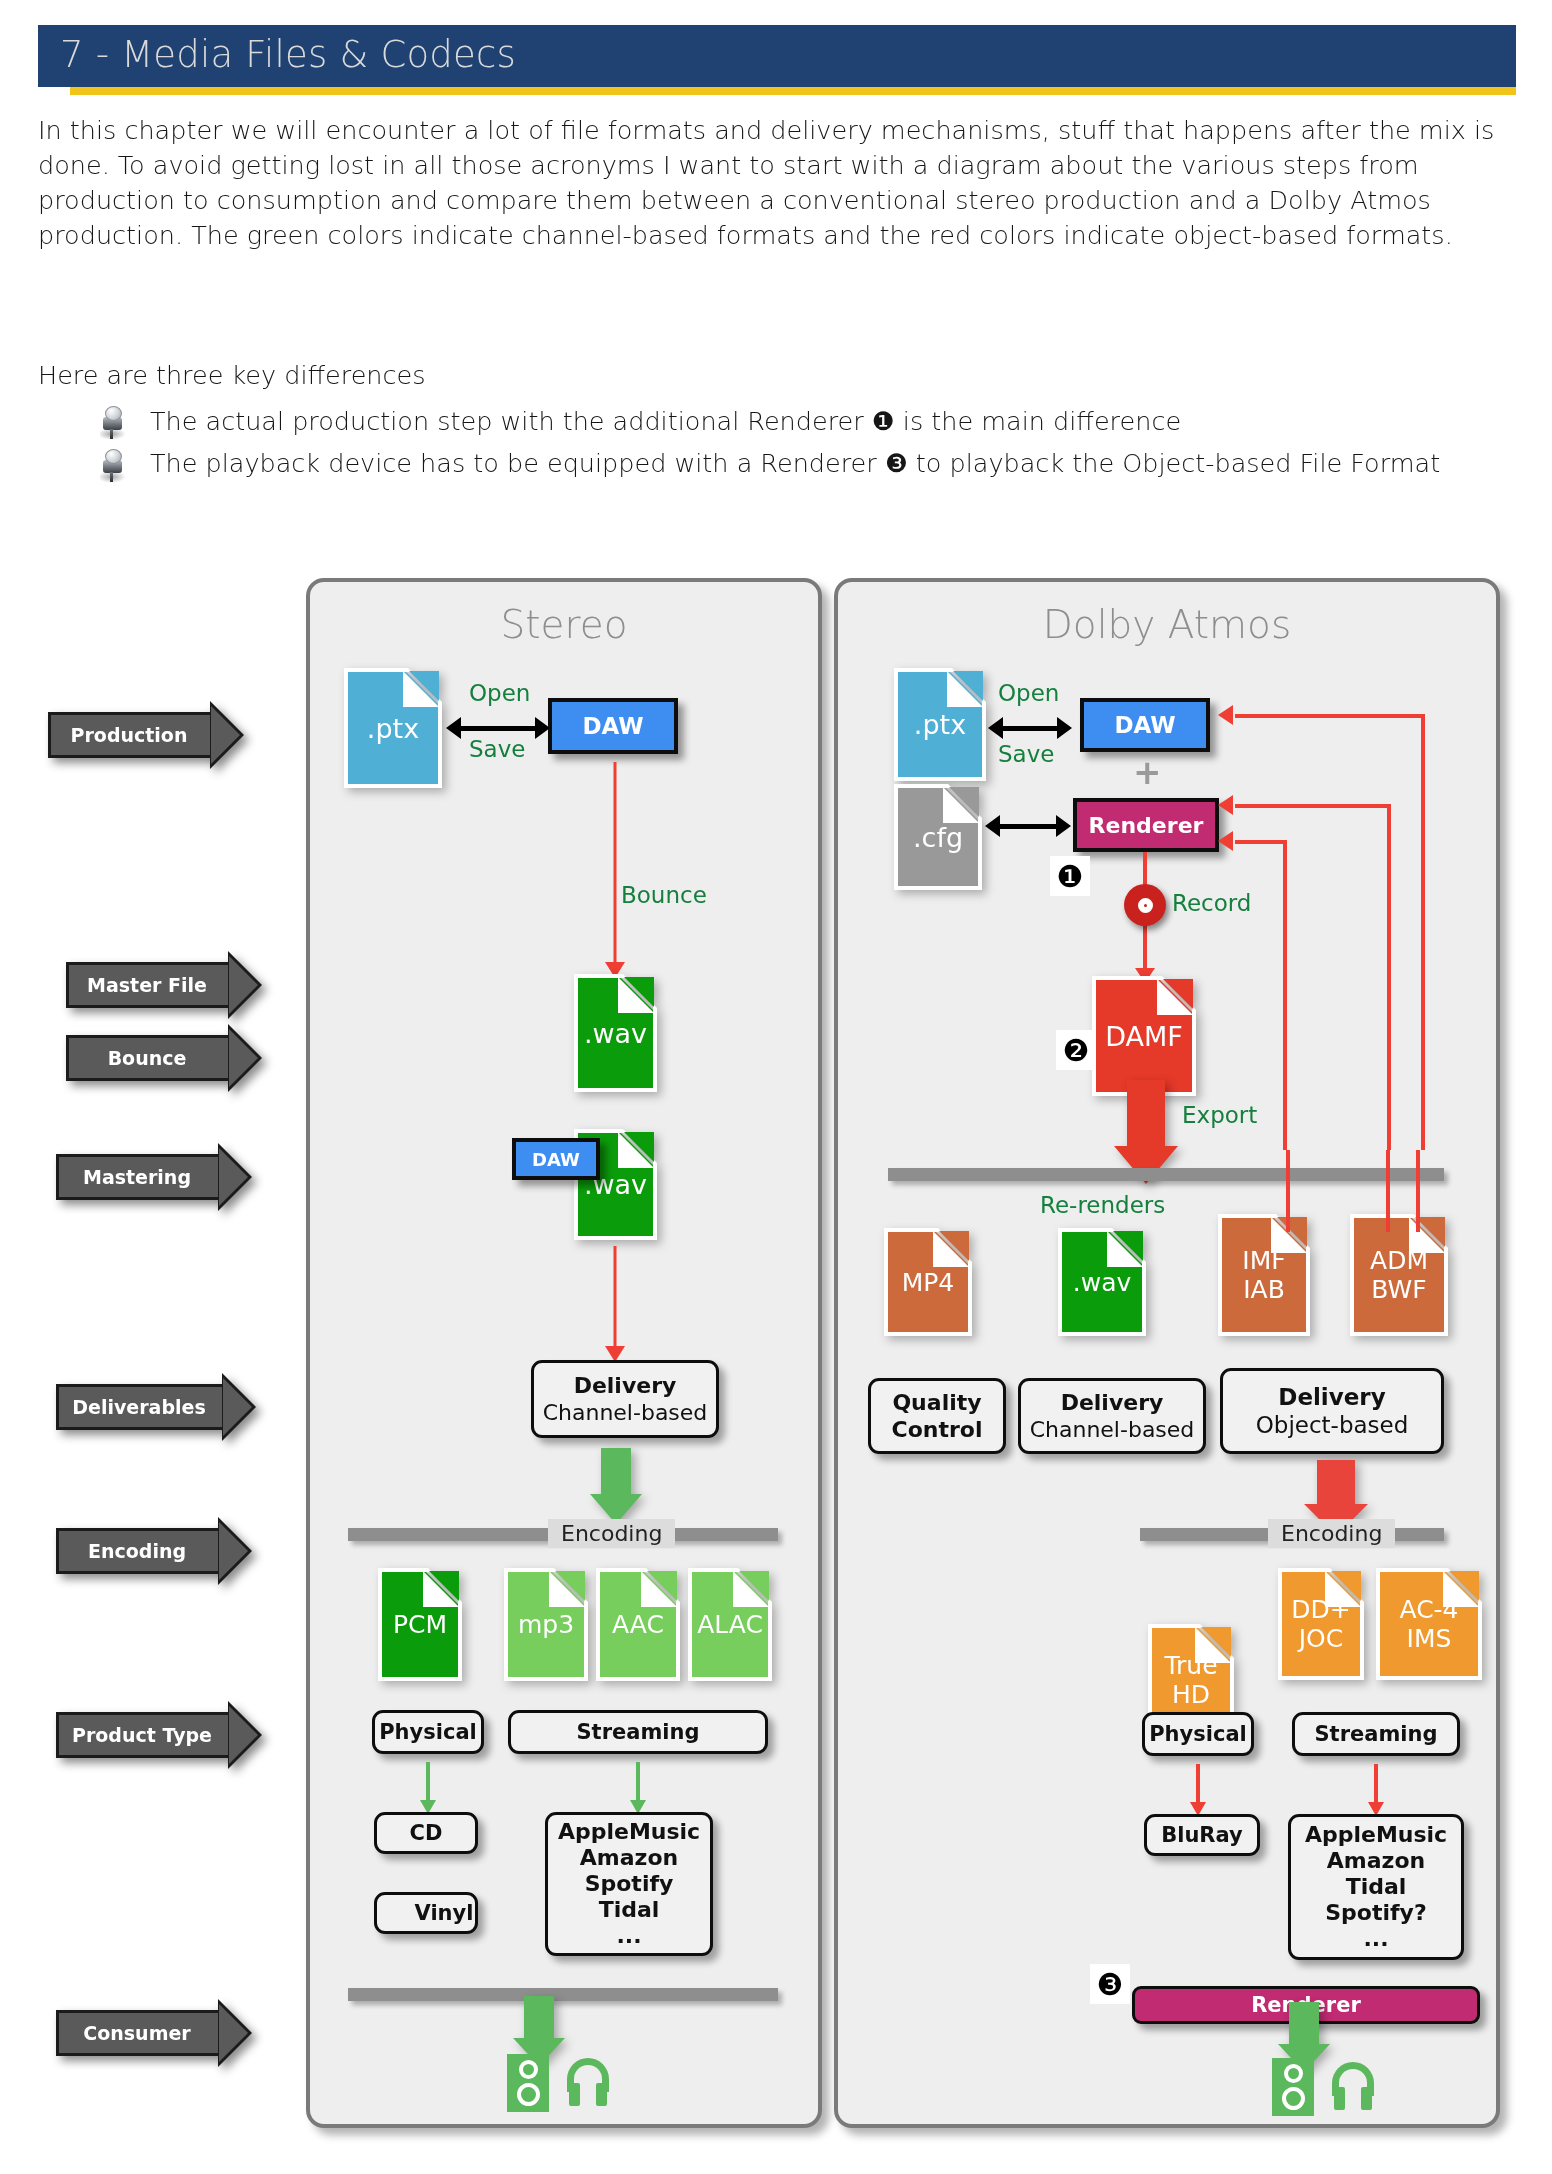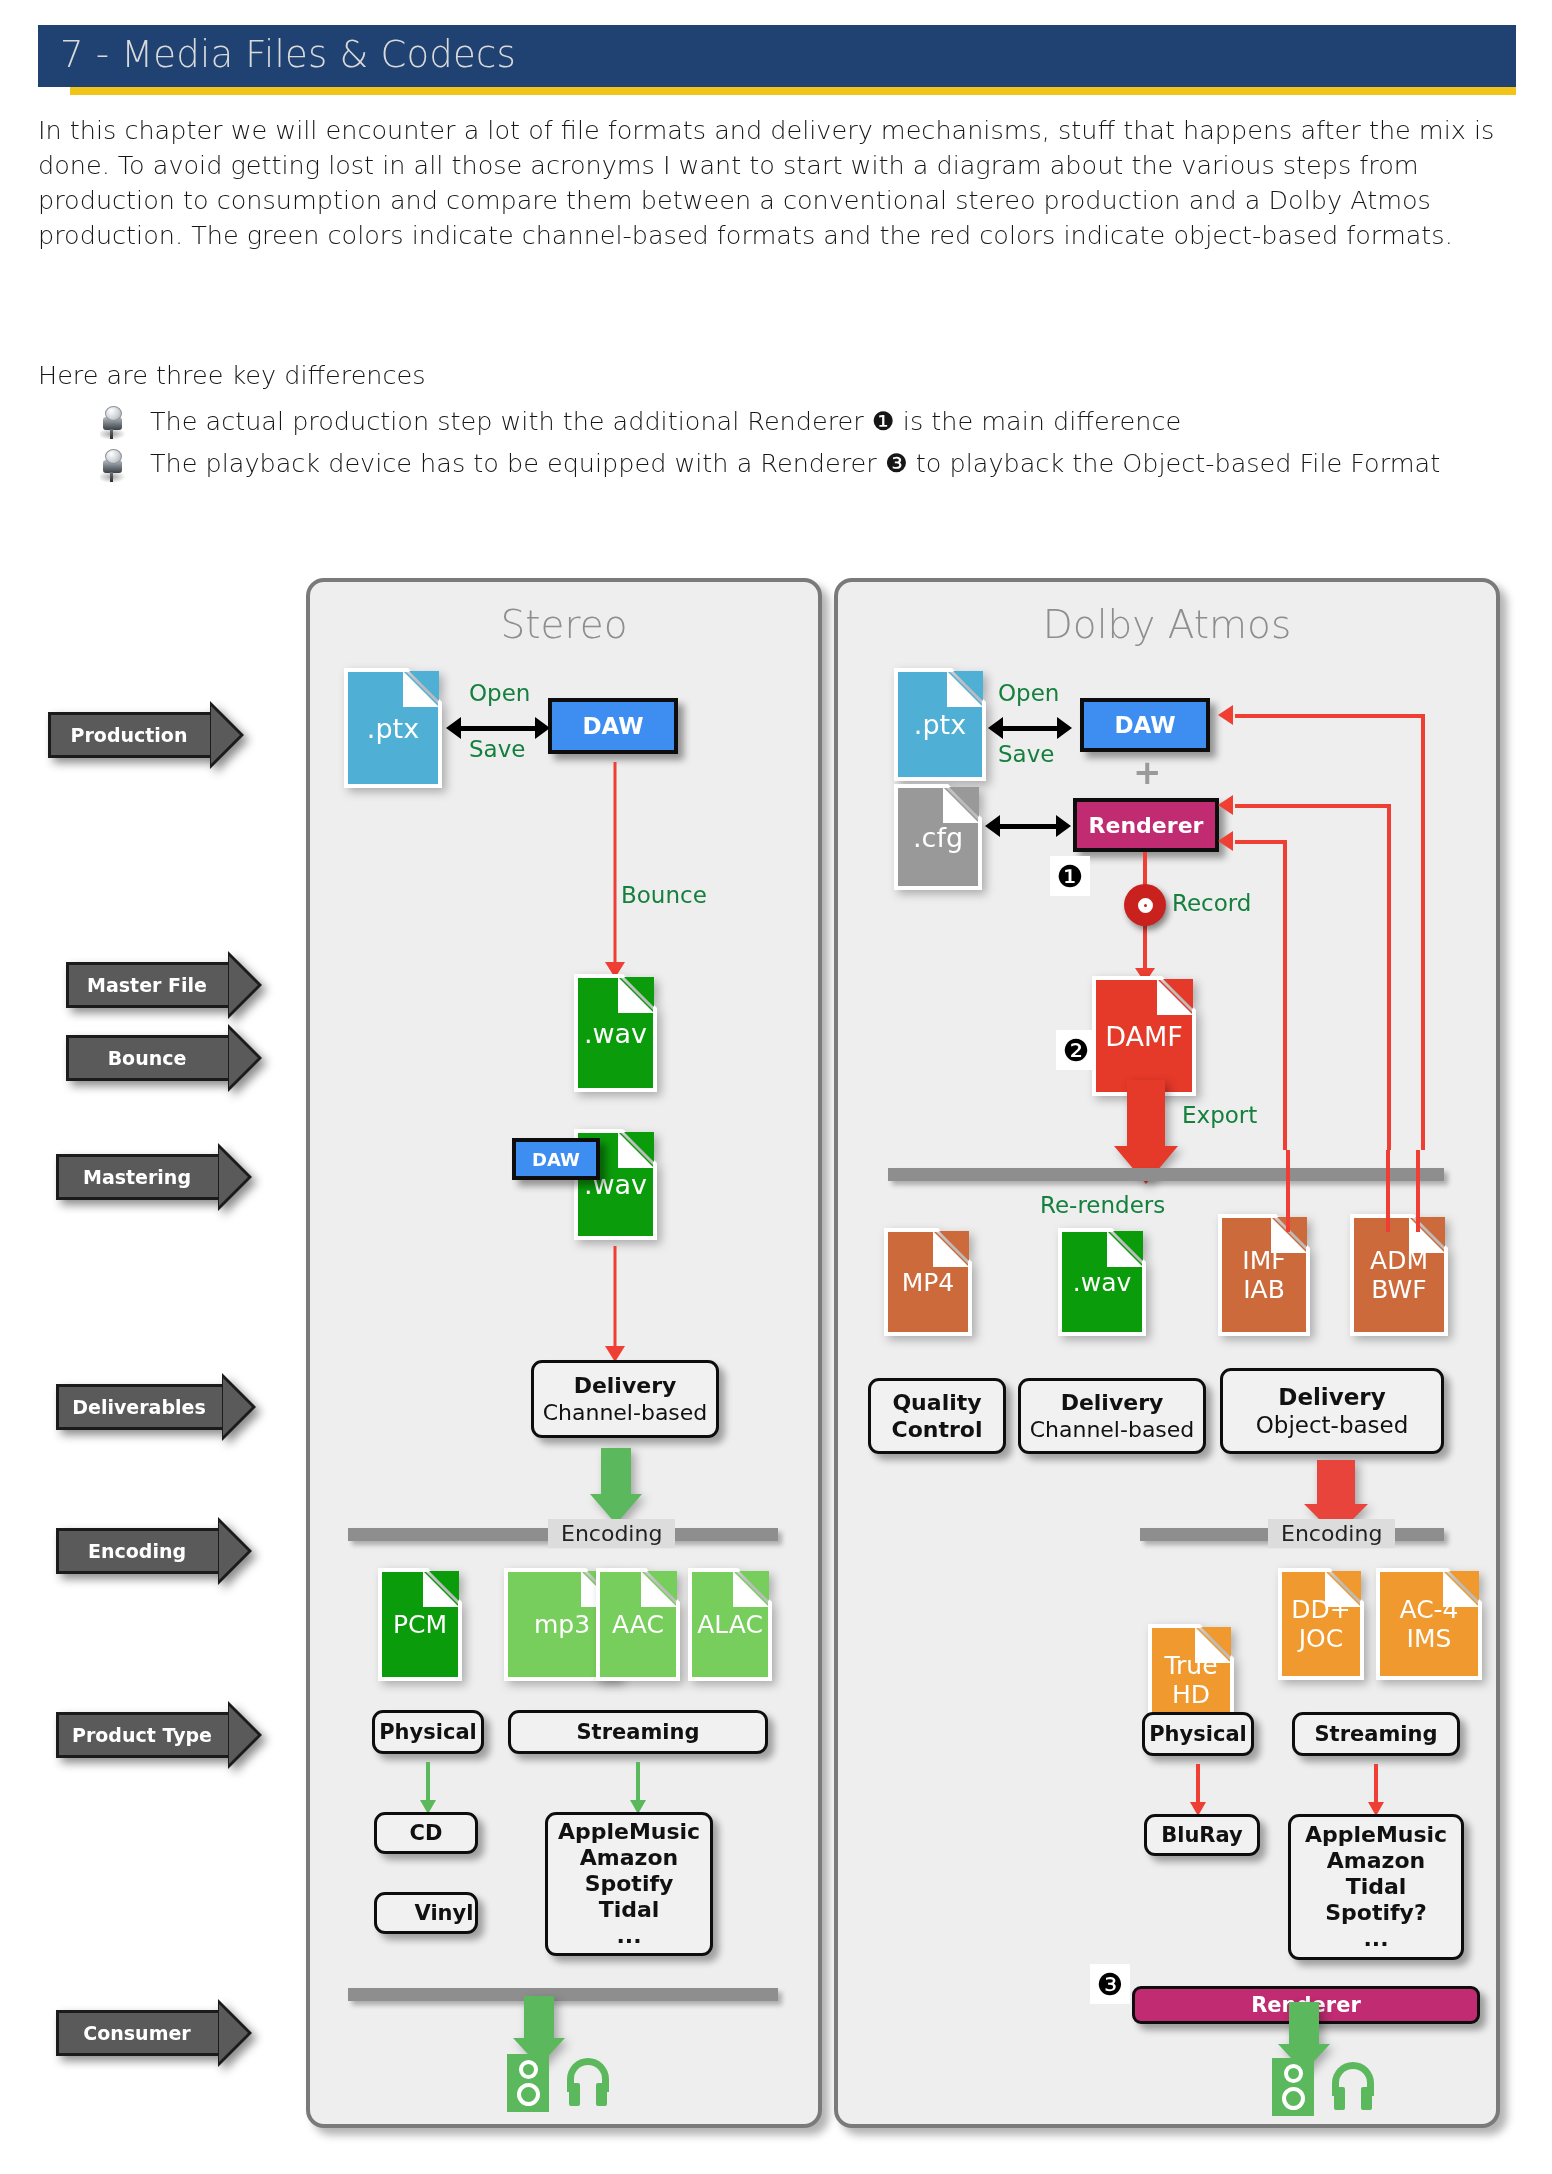--- a/index.html
+++ b/index.html
@@ -382,21 +382,21 @@
 <div class="barsep" style="left:348px; top:1528px; width:430px;"></div>
 <div class="barlabel" style="left:548px; top:1519px;">Encoding</div>
 
 <div class="fileicon sm" style="left:382px; top:1572px; width:76px; height:105px; --fc:#0b9c0b;">
   <div class="sheet"></div>
     <div class="outline"></div>
     <div class="fold-w"></div>
     <div class="fold-c"></div>
   <div class="ftxt">PCM</div>
 </div>
-<div class="fileicon sm" style="left:508px; top:1572px; width:76px; height:105px;padding-left:32px; --fc:#78ce5c;">
+<div class="fileicon sm" style="left:508px; top:1572px; width:76px; height:105px; --fc:#78ce5c;">
   <div class="sheet"></div>
     <div class="outline"></div>
     <div class="fold-w"></div>
     <div class="fold-c"></div>
   <div class="ftxt">mp3</div>
 </div>
 <div class="fileicon sm" style="left:600px; top:1572px; width:76px; height:105px; --fc:#78ce5c;">
   <div class="sheet"></div>
     <div class="outline"></div>
     <div class="fold-w"></div>

